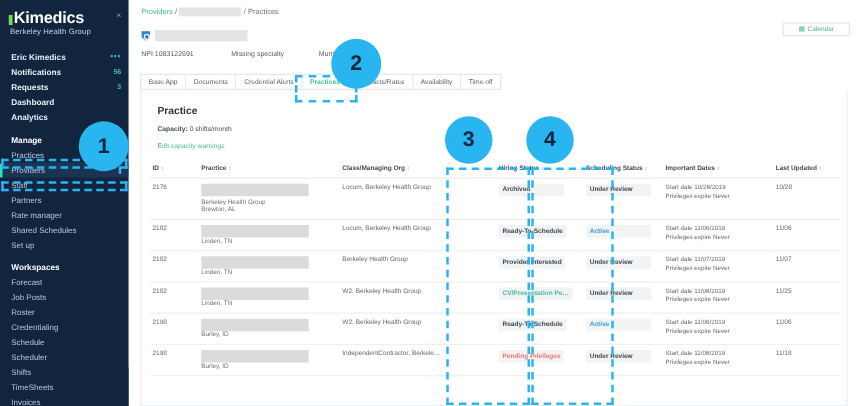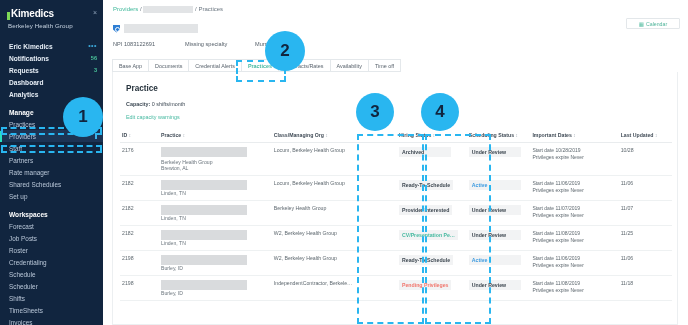--- a/index.html
+++ b/index.html
@@ -8,21 +8,21 @@
     font-family: "Liberation Sans", sans-serif;
     background: #fff; overflow: hidden; position: relative;
   }
   
   #sidebar {
     position:absolute; left:0; top:0; width:103px; height:325px;
     background:#11253f; color:#dfe7ef; padding:6px 0 0 0;
   }
   .brand-row { display:flex; align-items:flex-start; padding:2px 6px 0 7px; }
   .brand-dot { width:3px; height:8px; background:#7ed957; margin:4px 1px 0 0; }
-  .brand-name { font-size:10px; font-weight:bold; color:#ffffff; letter-spacing:-.2px; line-height:12px;}
+  .brand-name { font-size:13px; font-weight:bold; color:#ffffff; letter-spacing:-.2px; line-height:12px;}
   .brand-close { margin-left:auto; font-size:7px; color:#8fa4bb; line-height:10px; }
   .brand-sub { font-size:6.2px; color:#c8d4e2; padding:2px 0 0 8px; letter-spacing:.1px;}
   .nav-spacer { height:11px; }
   .nav-row {
     display:flex; align-items:center; height:12px;
     padding-left:9px; padding-right:6px; font-size:6.4px; color:#e6edf5; white-space:nowrap;
   }
   .nav-row.bold { font-weight:bold; font-size:6.6px; }
   .nav-row.dim { color:#b9c7d8; }
   .nav-row.sect { font-weight:bold; font-size:6.6px; color:#ffffff; margin-top:6px; }

